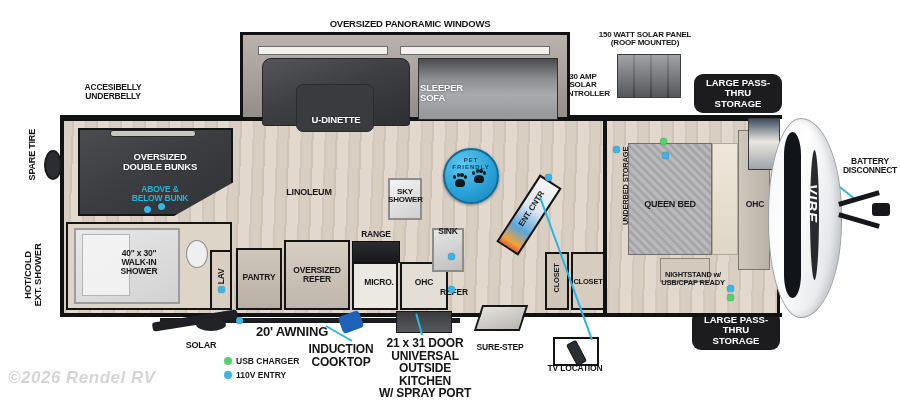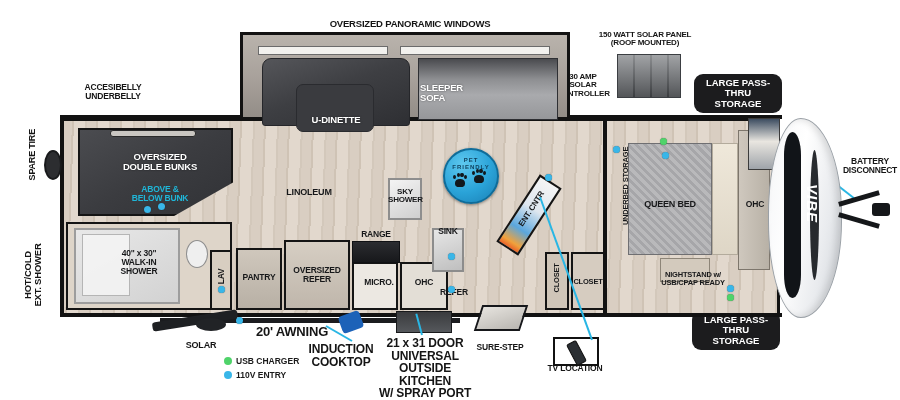--- a/index.html
+++ b/index.html
@@ -299,14 +299,15 @@
 
   <div class="legend-row" style="left:224px;top:356px;">
     <div class="sw" style="background:#4fd36a;"></div>
     <span>USB CHARGER</span>
   </div>
   <div class="legend-row" style="left:224px;top:370px;">
     <div class="sw" style="background:#39b6e8;"></div>
     <span>110V ENTRY</span>
   </div>
 
+  <div class="watermark" style="left:8px;top:368px;font-size:17px;">©2026 Rendel RV</div>
 
 </div>
 
 </body></html>

